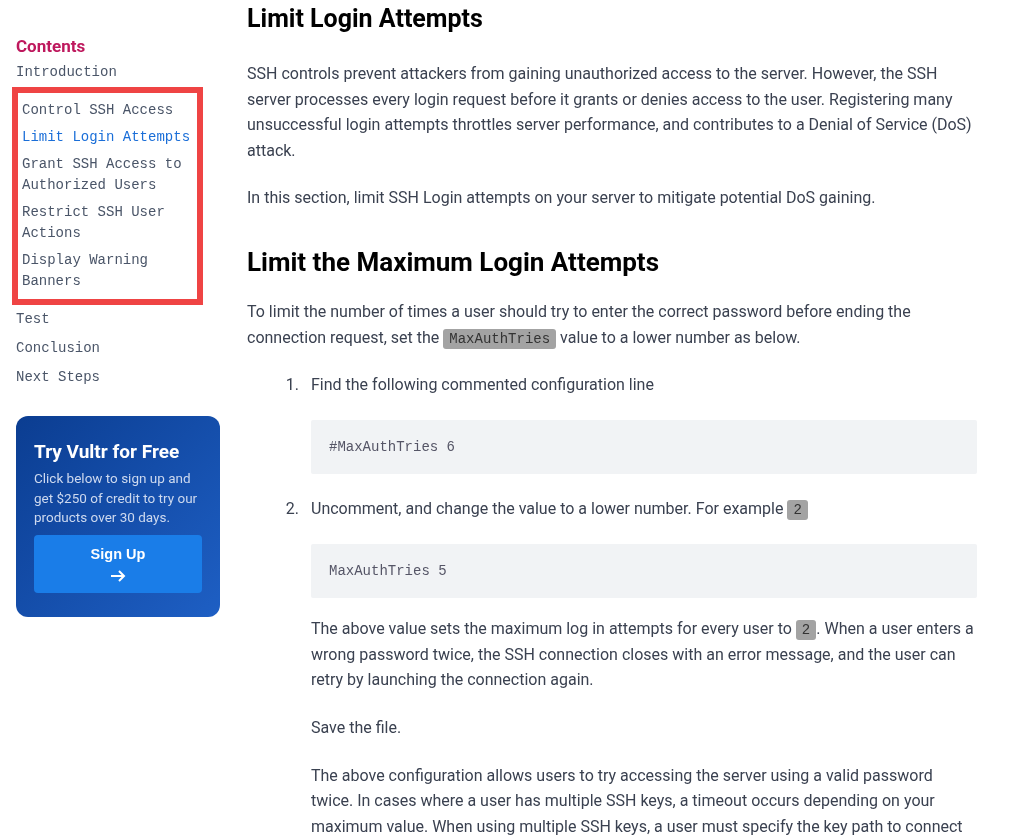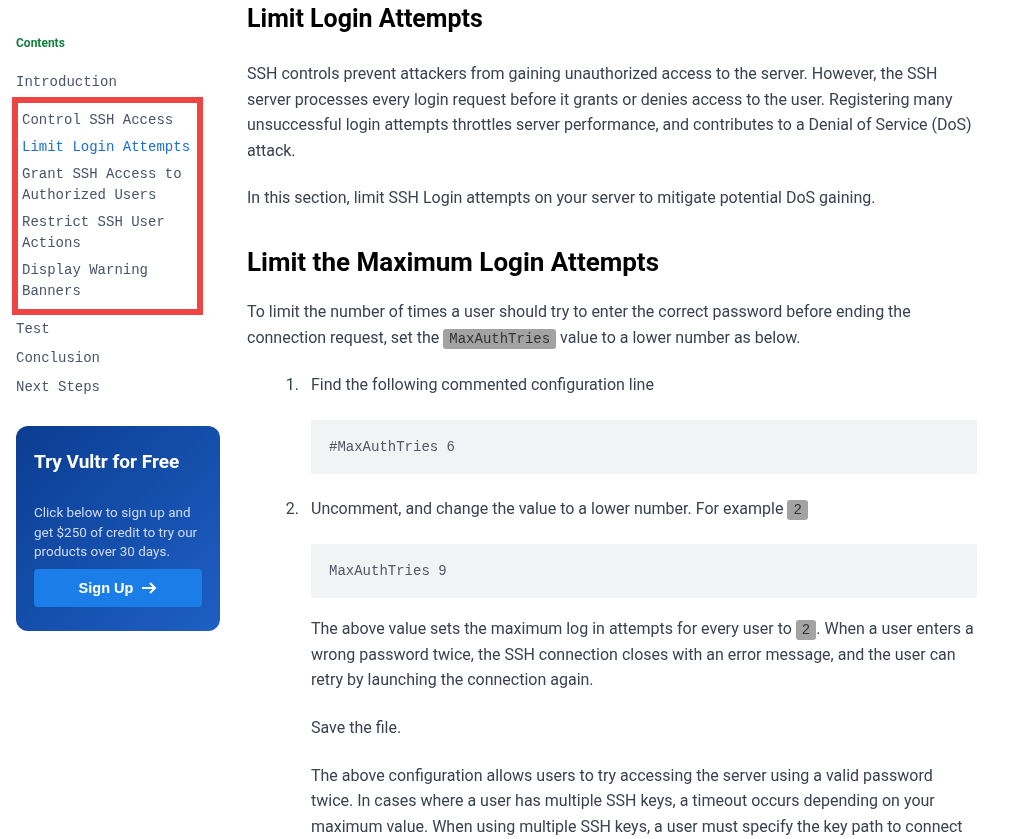--- a/index.html
+++ b/index.html
@@ -16,24 +16,24 @@
     .container {
       display: flex;
       padding: 0;
     }
     .sidebar {
       width: 215px;
       padding: 36px 0 0 16px;
       flex-shrink: 0;
     }
     .sidebar-title {
-      font-size: 12px;
-      font-weight: 700;
-      color: #15803d;
-      margin-bottom: 18px;
+      font-size: 17px;
+      font-weight: 700;
+      color: #be185d;
+      margin-bottom: 2px;
     }
     .toc {
       list-style: none;
     }
     .toc li {
       padding: 4px 0;
       line-height: 1.5;
       font-family: Liberation Mono, monospace;
     }
     .toc a {
@@ -58,21 +58,21 @@
       margin-top: 24px;
       padding: 24px 18px;
       background: linear-gradient(135deg, #0b3d91 0%, #1e5fc4 100%);
       border-radius: 12px;
       width: 204px;
     }
     .promo-title {
       color: #fff;
       font-size: 19px;
       font-weight: 700;
-      margin-bottom: 30px;
+      margin-bottom: 6px;
     }
     .promo-text {
       color: #cdd9ef;
       font-size: 13.5px;
       line-height: 1.45;
       margin-bottom: 7px;
     }
     .promo-btn {
       display: flex;
       align-items: center;
@@ -80,20 +80,21 @@
       gap: 8px;
       background: #1a7de8;
       color: #fff;
       border: none;
       font-size: 14.5px;
       font-weight: 600;
       padding: 11px 0;
       width: 100%;
       border-radius: 4px;
       cursor: pointer;
+      flex-direction: column;
     }
     .promo-btn svg {
       width: 16px;
       height: 12px;
     }
     .main {
       flex: 1;
       padding: 0 28px 0 32px;
       max-width: 790px;
     }
@@ -219,21 +220,21 @@
 
     <ol>
       <li>
         <p>Find the following commented configuration line</p>
         <div class="code-block">#MaxAuthTries 6</div>
       </li>
       <li>
         <p>
           <span>Uncomment, and change the value to a lower number. For example </span><span class="code-inline">2</span>
         </p>
-        <div class="code-block">MaxAuthTries 9</div>
+        <div class="code-block">MaxAuthTries 5</div>
         <p>
           <span>The above value sets the maximum log in attempts for every user to </span><span class="code-inline">2</span><span>. When a user enters a wrong password twice, the SSH connection closes with an error message, and the user can retry by launching the connection again.</span>
         </p>
         <p>Save the file.</p>
         <p>The above configuration allows users to try accessing the server using a valid password twice. In cases where a user has multiple SSH keys, a timeout occurs depending on your maximum value. When using multiple SSH keys, a user must specify the key path to connect to the server without hitting the limit as below.</p>
       </li>
     </ol>
   </main>
 </div>
 

